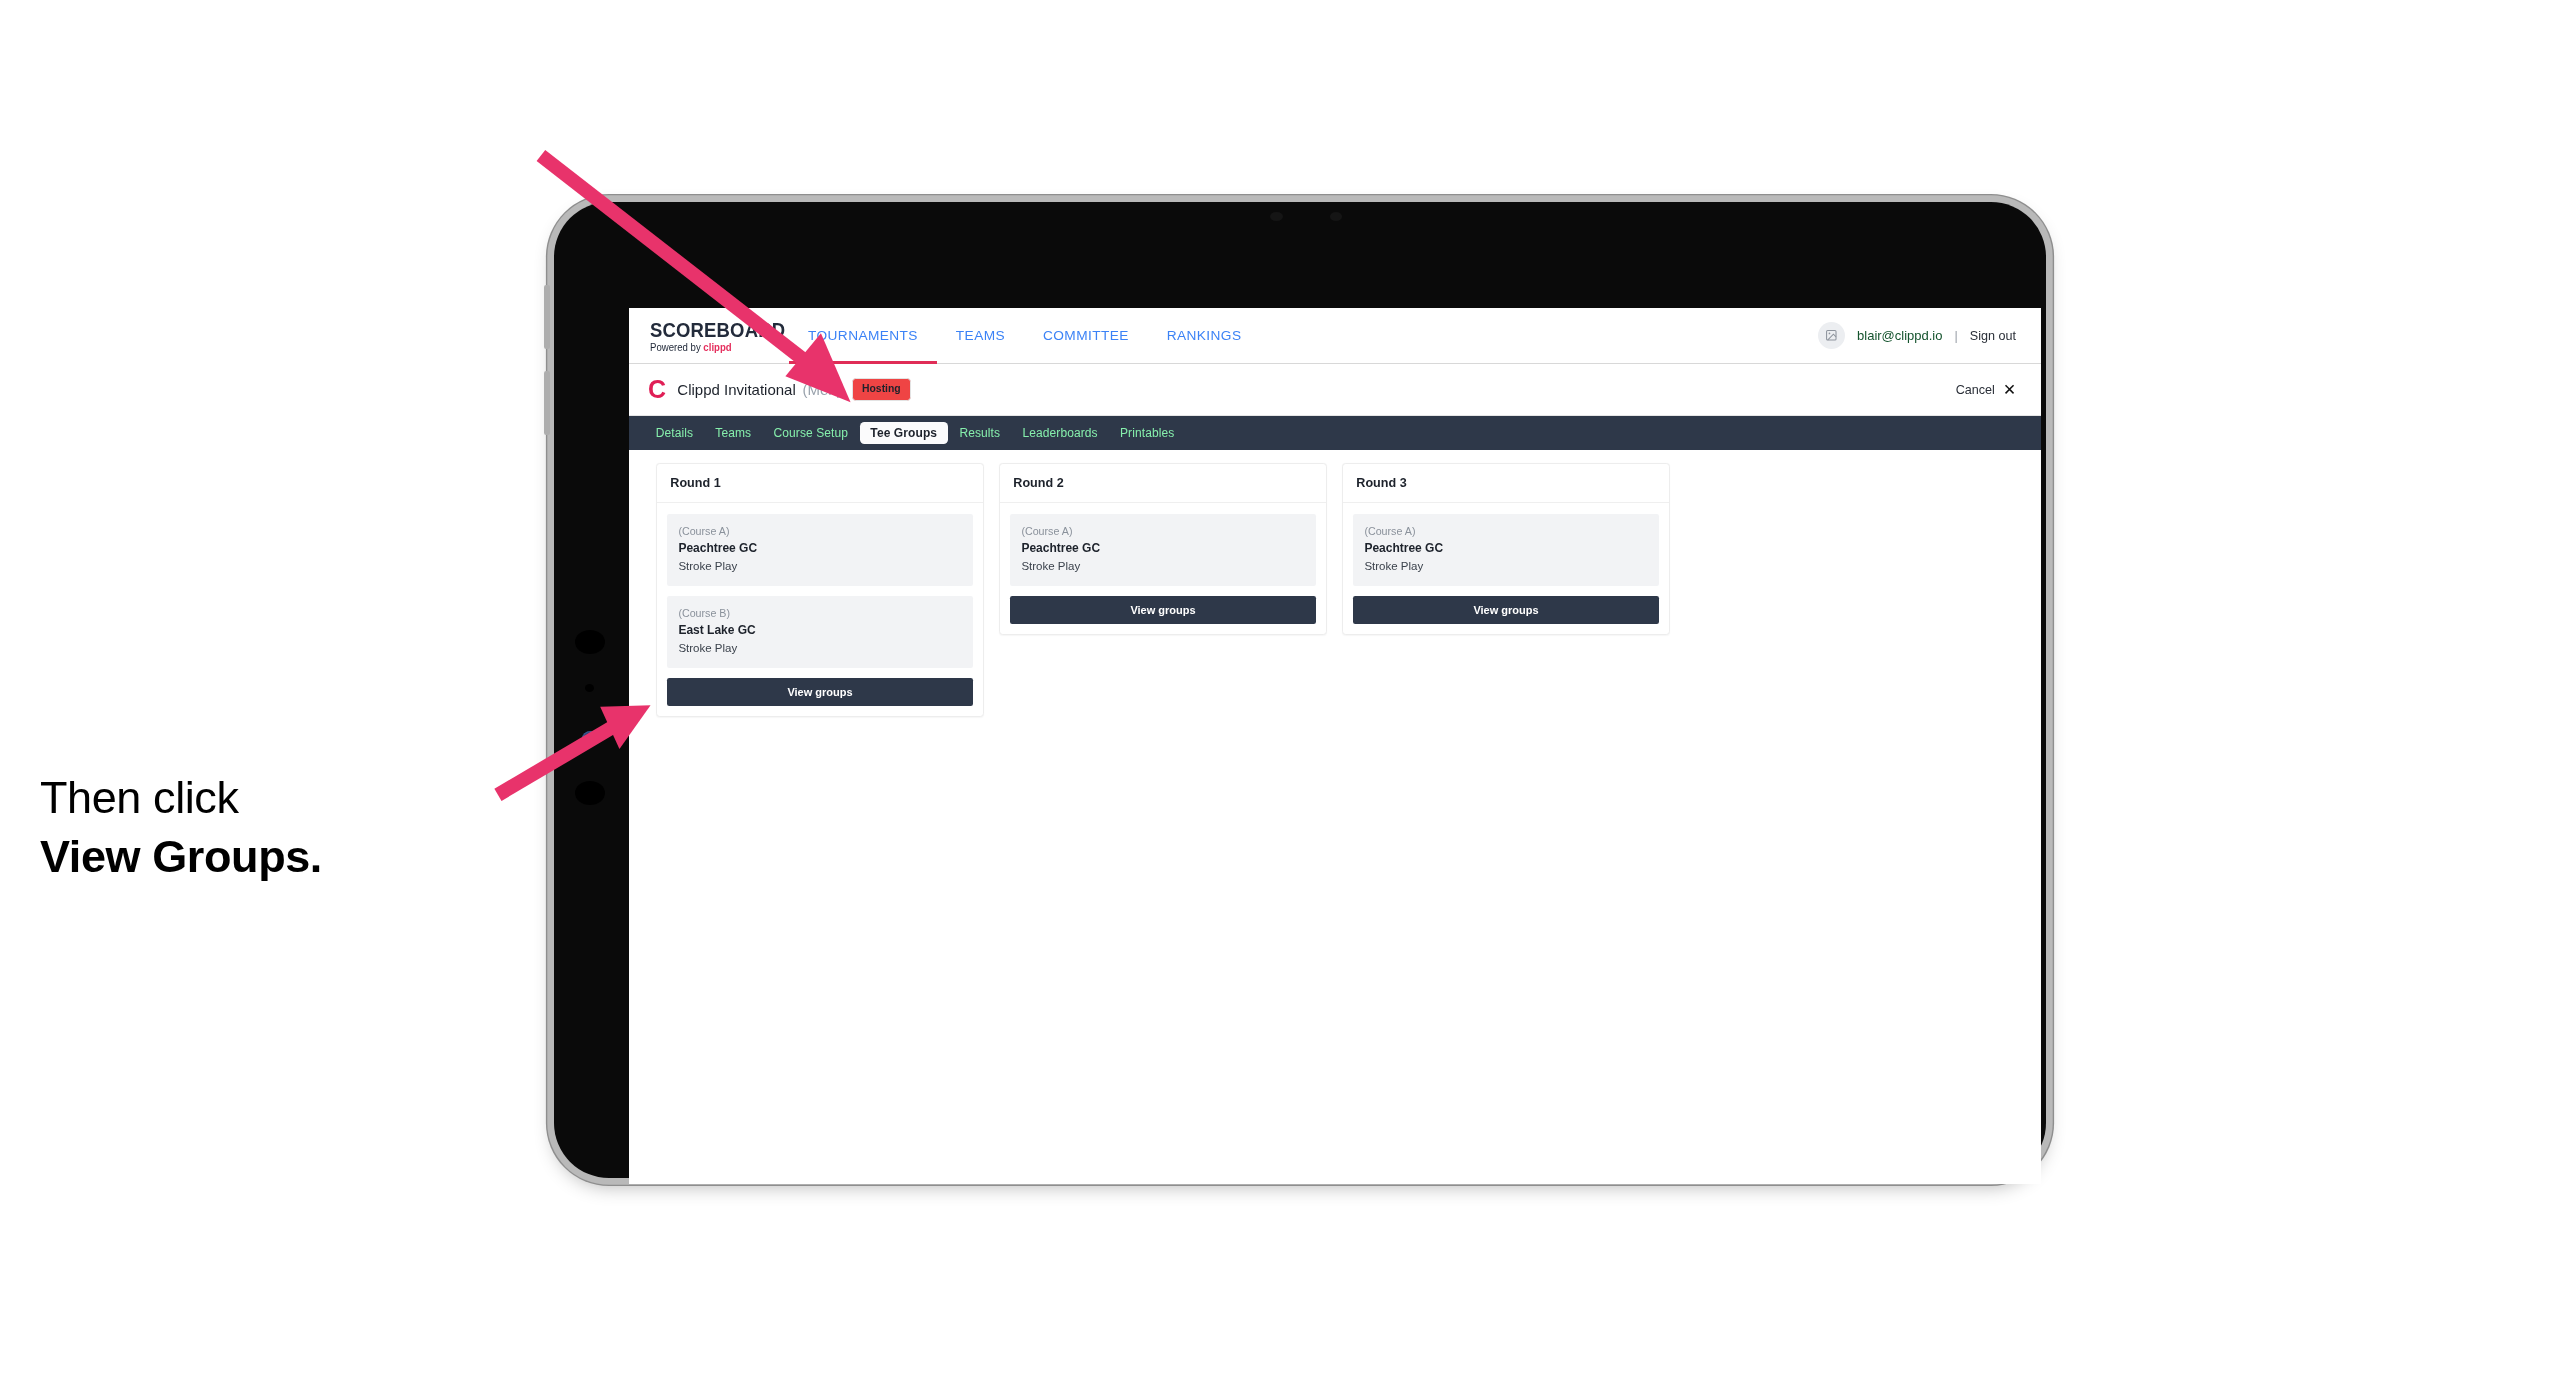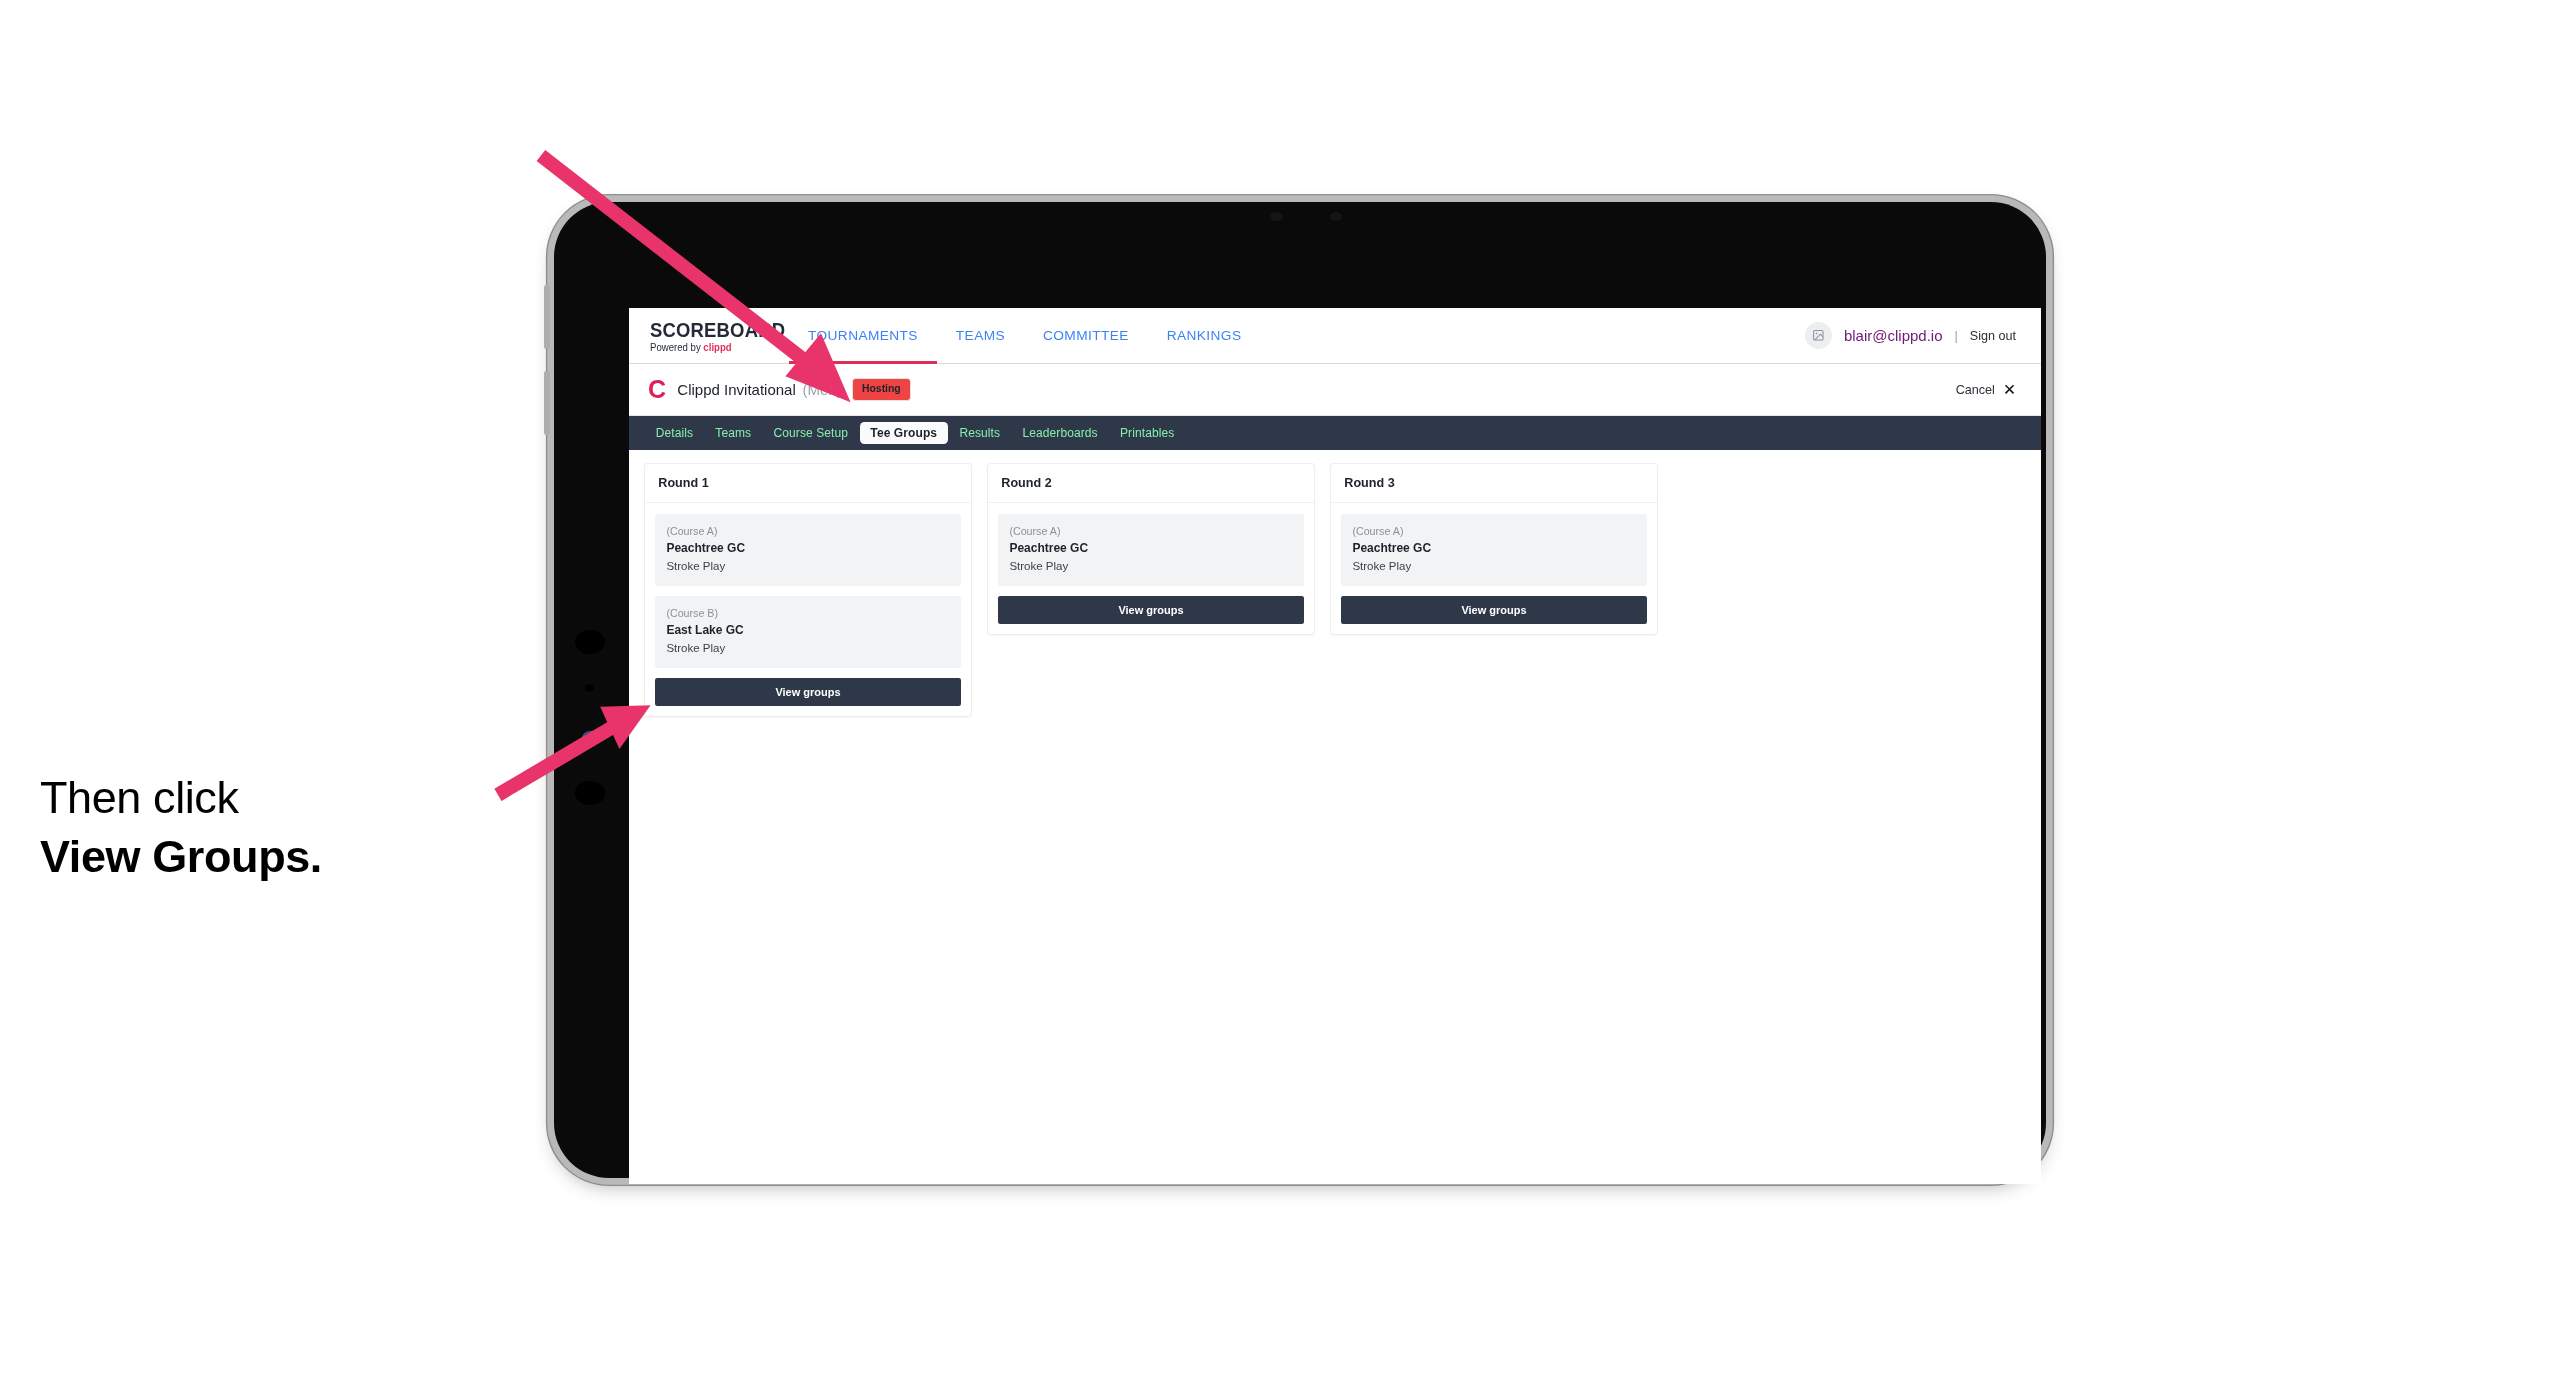--- a/index.html
+++ b/index.html
@@ -88,21 +88,21 @@
   }
   .navitem.active::after {
     content:""; position:absolute; left:0; right:0; bottom:-0.7px; height:3px; background:#e02d57;
   }
 
   #topbar-right { margin-left:auto; display:flex; align-items:center; gap: 12px; }
   #avatar {
     width: 27px; height:27px; border-radius:50%; background:#eceef1;
     display:flex; align-items:center; justify-content:center;
   }
-  #user-email { font-size: 15px; color:#701a75; }
+  #user-email { font-size: 13px; color:#14532d; }
   .pipe { color:#9aa0a8; font-size:12.6px; }
   #signout { font-size: 12.6px; color:#2a2f38; cursor:pointer; }
 
   
   #titlerow {
     height: 52px; background:#fff; display:flex; align-items:center;
     padding: 0 25px 0 19px; border-bottom: 0.7px solid #e6e6e6;
   }
   #clippd-c {
     font-family:"Liberation Sans", sans-serif; font-size: 25px; font-weight:700;
@@ -123,21 +123,21 @@
     height: 34px; background:#2e3849; display:flex; align-items:center;
     padding-left: 16.3px; gap: 1.5px;
   }
   .subtab {
     font-size: 12px; color:#86efac; padding: 5.2px 10.4px; border-radius:4.4px;
     cursor:pointer; line-height:1; letter-spacing:0.1px;
   }
   .subtab.active { background:#fbfbfc; color:#1d222b; font-weight:700; }
 
   
-  #content { background:#ffffff; padding: 13.3px 15px; height: calc(100% - 56px - 52px - 34px); }
+  #content { background:#ffffff; padding: 13.3px 15px; height: calc(100% - 56px - 52px - 34px); margin-left: 12px; }
   #rounds { display:flex; gap: 15px; align-items:flex-start; }
   .round-card {
     width: 328px; background:#fff; border:0.7px solid #ededed; border-radius:3.7px;
     box-shadow: 0 0.7px 1.5px rgba(0,0,0,.04);
   }
   .round-head {
     padding: 12px 13.3px; font-size: 12.6px; font-weight:700; color:#1d222b;
     border-bottom: 0.7px solid #efefef;
   }
   .round-body { padding: 10.4px; }

